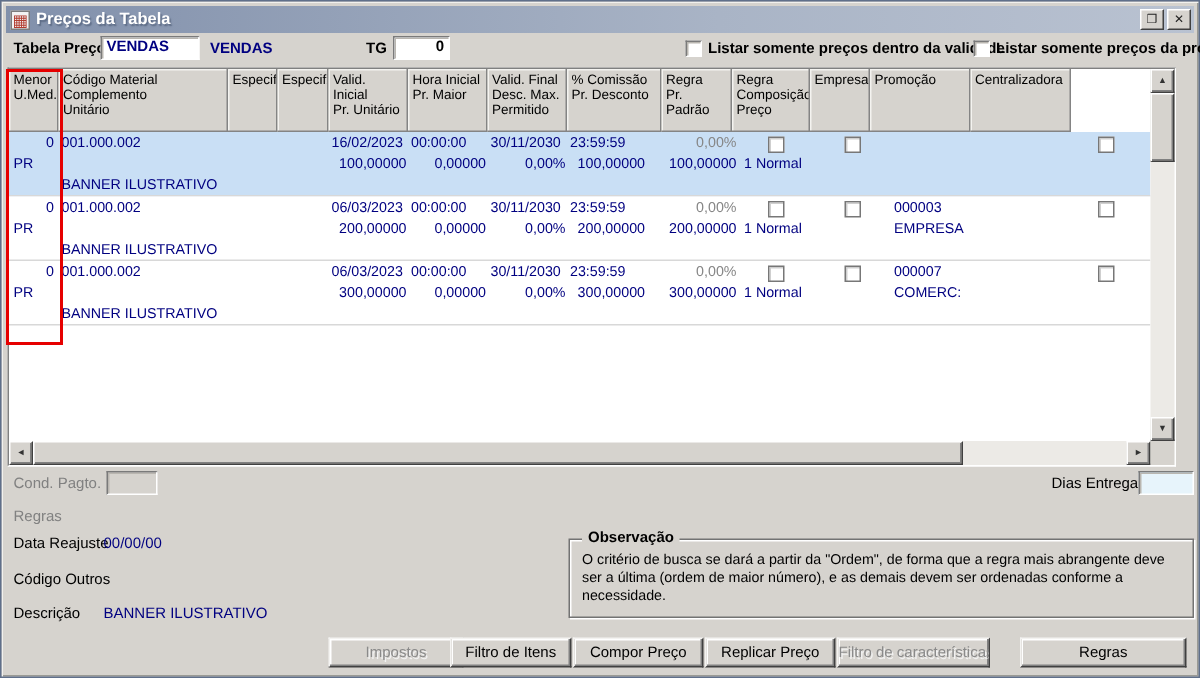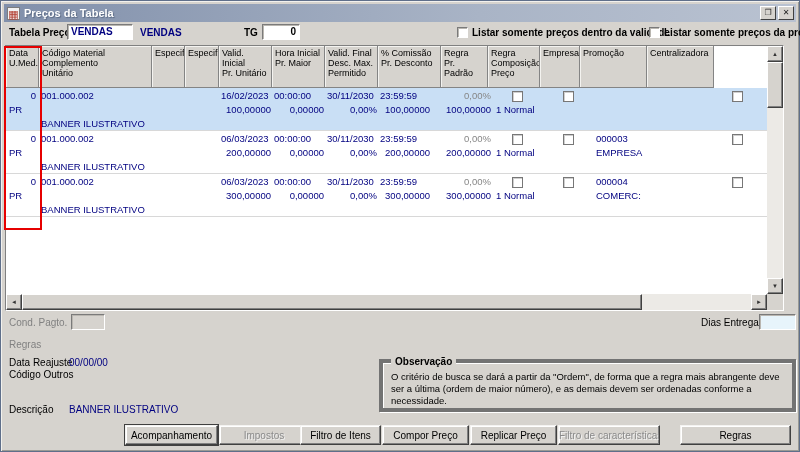--- a/index.html
+++ b/index.html
@@ -58,21 +58,21 @@
   .sbtn { position:absolute; width:16px; height:16px; background:#d6d3ce; border:1px solid;
           border-color:#ffffff #404040 #404040 #ffffff; box-shadow: inset -1px -1px 0 #808080;
           font-size:6px; line-height:14px; text-align:center; color:#333; }
   .vthumb { position:absolute; left:0; top:16px; width:16px; height:46px; background:#d6d3ce;
             border:1px solid; border-color:#ffffff #404040 #404040 #ffffff; box-shadow: inset -1px -1px 0 #808080; }
   .hthumb { position:absolute; top:0; left:16px; width:620px; height:16px; background:#d6d3ce;
             border:1px solid; border-color:#ffffff #404040 #404040 #ffffff; box-shadow: inset -1px -1px 0 #808080; }
   .scorner { position:absolute; right:0; bottom:0; width:16px; height:16px; background:#d6d3ce; }
 
   
-  .groupbox { position:absolute; border:4px solid #737373; box-shadow:1px 1px 0 #ffffff, inset 1px 1px 0 #ffffff; }
+  .groupbox { position:absolute; border:1px solid #737373; box-shadow:1px 1px 0 #ffffff, inset 1px 1px 0 #ffffff; }
   .gb-title { position:absolute; top:-7px; left:8px; background:#d6d3ce; padding:0 4px;
               font-weight:bold; font-size:10px; color:#000; }
   .gb-text { padding:8px 8px 0 8px; font-size:9.5px; line-height:12px; color:#000; }
 
   
   .btn { position:absolute; top:424px; height:20px; background:#d6d3ce; border:1px solid;
          border-color:#f4f3f1 #404040 #404040 #f4f3f1; box-shadow: inset -1px -1px 0 #808080, inset 1px 1px 0 #ffffff;
          font-family:inherit; font-size:10px; color:#000; text-align:center; overflow:hidden; white-space:nowrap; }
   .btn.default { outline:1px solid #404040; }
   .btn.disabled { color:#8a8a8a; text-shadow:1px 1px 0 #f2f2f2; }
@@ -100,21 +100,21 @@
     <span class="lbl" style="left:243px;top:4px">TG</span>
     <span class="field r" style="left:261px;top:1px;width:38px">0</span>
     <span class="check" style="left:456px;top:4px"></span>
     <span class="lbl" style="left:471px;top:4px">Listar somente preços dentro da validade</span>
     <span class="check" style="left:648px;top:4px"></span>
     <span class="lbl" style="left:663px;top:4px">Listar somente preços da promoção</span>
   </div>
 
   <div class="grid">
     <div class="grid-header">
-      <span class="gh" style="width:33px">Data
+      <span class="gh" style="width:33px">Menor
 U.Med.</span>
       <span class="gh" style="width:113px">Código Material
 Complemento
 Unitário</span>
       <span class="gh" style="width:33px">Especif1</span>
       <span class="gh" style="width:34px">Especif2</span>
       <span class="gh" style="width:53px">Valid. Inicial
 Pr. Unitário</span>
       <span class="gh" style="width:53px">Hora Inicial
 Pr. Maior</span>
@@ -184,21 +184,21 @@
       <div class="record">
         <span class="cell r" style="left:2px;top:2px;width:28px">0</span>
         <span class="cell" style="left:35px;top:2px">001.000.002</span>
         <span class="cell" style="left:215px;top:2px">06/03/2023</span>
         <span class="cell" style="left:268px;top:2px">00:00:00</span>
         <span class="cell" style="left:321px;top:2px">30/11/2030</span>
         <span class="cell" style="left:374px;top:2px">23:59:59</span>
         <span class="cell r gray" style="left:425px;top:2px;width:60px">0,00%</span>
         <span class="gcheck" style="left:506px;top:3px"></span>
         <span class="gcheck" style="left:557px;top:3px"></span>
-        <span class="cell" style="left:590px;top:2px">000004</span>
+        <span class="cell" style="left:590px;top:2px">000007</span>
         <span class="gcheck" style="left:726px;top:3px"></span>
         <span class="cell" style="left:3px;top:16px">PR</span>
         <span class="cell r" style="left:213px;top:16px;width:52px">300,00000</span>
         <span class="cell r" style="left:266px;top:16px;width:52px">0,00000</span>
         <span class="cell r" style="left:319px;top:16px;width:52px">0,00%</span>
         <span class="cell r" style="left:372px;top:16px;width:52px">300,00000</span>
         <span class="cell r" style="left:425px;top:16px;width:60px">300,00000</span>
         <span class="cell" style="left:490px;top:16px">1 Normal</span>
         <span class="cell" style="left:590px;top:16px">COMERC:</span>
         <span class="cell" style="left:35px;top:30px">BANNER ILUSTRATIVO</span>
@@ -224,31 +224,30 @@
   <span class="field disabled" style="left:70px;top:313px;width:34px"></span>
 
   <span class="lbl" style="left:700px;top:316px">Dias Entrega</span>
   <span class="field pale" style="left:758px;top:313px;width:37px"></span>
 
   <span class="lbl gray" style="left:8px;top:338px">Regras</span>
 
   <span class="lbl" style="left:8px;top:356px">Data Reajuste</span>
   <span class="lbl navy" style="left:68px;top:356px">00/00/00</span>
 
-  <span class="lbl" style="left:8px;top:368px">Código Outros</span>
+  <span class="lbl" style="left:8px;top:380px">Código Outros</span>
 
   <span class="lbl" style="left:8px;top:403px">Descrição</span>
   <span class="lbl navy" style="left:68px;top:403px">BANNER ILUSTRATIVO</span>
 
   <div class="groupbox" style="left:378px;top:358px;width:417px;height:53px">
     <span class="gb-title">Observação</span>
     <div class="gb-text">O critério de busca se dará a partir da "Ordem", de forma que a regra mais abrangente deve ser a última (ordem de maior número), e as demais devem ser ordenadas conforme a necessidade.</div>
   </div>
 
-  <button class="btn default" style="left:124px;width:93px">Acompanhamento</button>
   <button class="btn disabled" style="left:218px;width:90px">Impostos</button>
   <button class="btn" style="left:299px;width:81px">Filtro de Itens</button>
   <button class="btn" style="left:381px;width:87px">Compor Preço</button>
   <button class="btn" style="left:469px;width:87px">Replicar Preço</button>
   <button class="btn disabled" style="left:557px;width:102px">Filtro de características</button>
   <button class="btn" style="left:679px;width:111px">Regras</button>
 
 </div>
 
 </body></html>

